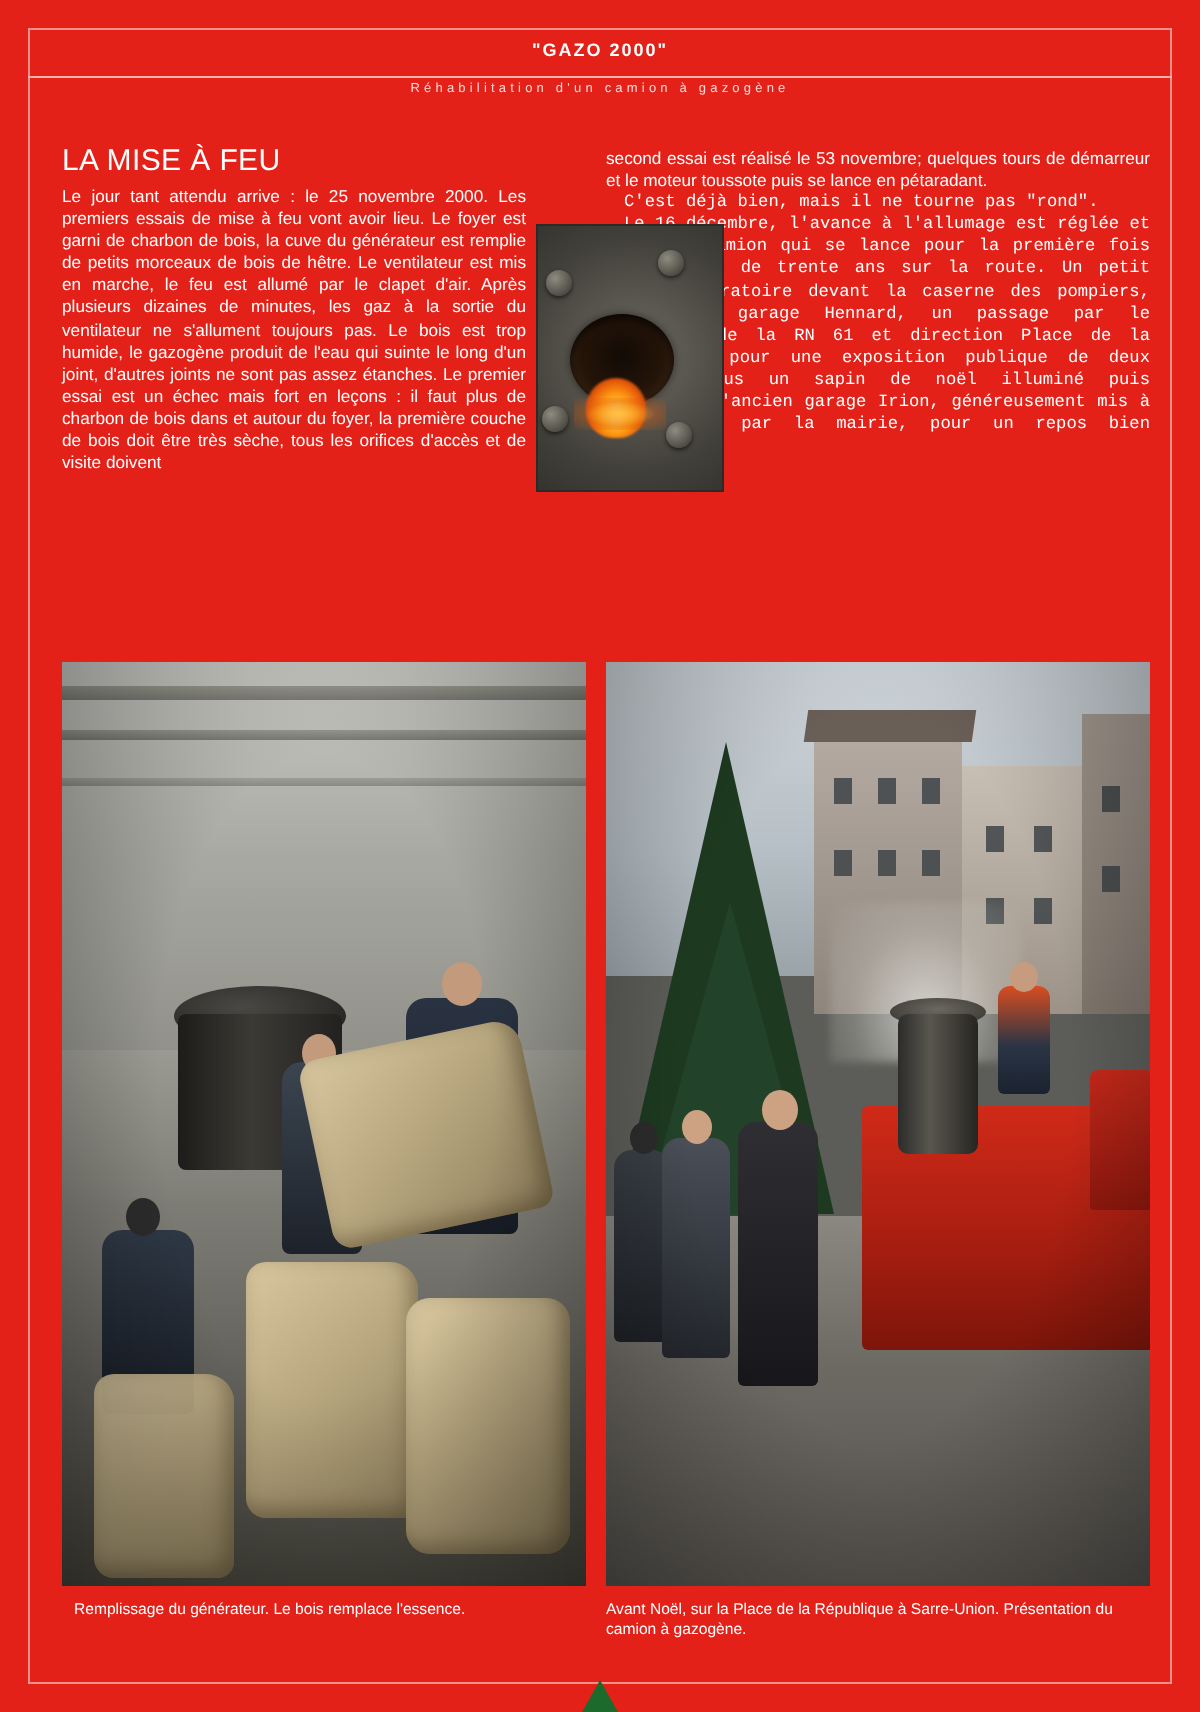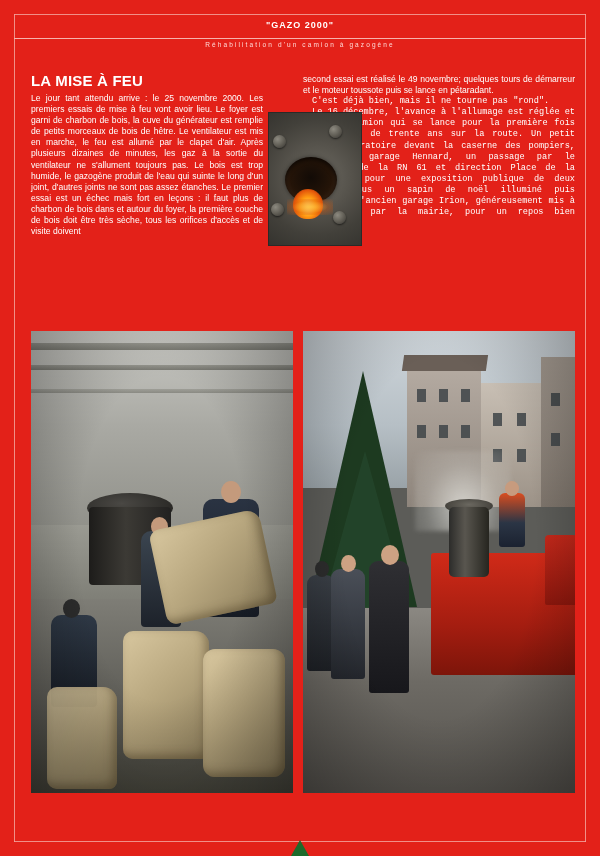--- a/index.html
+++ b/index.html
@@ -64,21 +64,21 @@
     font-size: 6.5px;
     letter-spacing: 2.1px;
     color: #ffd9d6;
   }
 
   
   .article-title {
     position: absolute;
     left: 31px; top: 72px;
     font-size: 15px;
-    font-weight: bold;
+    font-weight: normal;
     color: #ffffff;
     letter-spacing: 0.2px;
     text-align: center;
   }
 
   
   .col {
     position: absolute;
     color: #ffffff;
     font-size: 8.6px;
@@ -361,21 +361,21 @@
   </div>
 
   <div class="article-title">LA MISE À FEU</div>
 
   <div class="col col-left">
     <p>Le jour tant attendu arrive : le 25 novembre 2000. Les premiers essais de mise à feu vont avoir lieu. Le foyer est garni de charbon de bois, la cuve du générateur est remplie de petits morceaux de bois de hêtre. Le ventilateur est mis en marche, le feu est allumé par le clapet d'air. Après plusieurs dizaines de minutes, les gaz à la sortie du ventilateur ne s'allument toujours pas. Le bois est trop humide, le gazogène produit de l'eau qui suinte le long d'un joint, d'autres joints ne sont pas assez étanches. Le premier essai est un échec mais fort en leçons : il faut plus de charbon de bois dans et autour du foyer, la première couche de bois doit être très sèche, tous les orifices d'accès et de visite doivent</p>
   </div>
 
 
   <div class="col col-right">
-    <p>second essai est réalisé le 49 novembre; quelques tours de démarreur et le moteur toussote puis se lance en pétaradant.</p>
+    <p>second essai est réalisé le 53 novembre; quelques tours de démarreur et le moteur toussote puis se lance en pétaradant.</p>
     <p class="indent">C'est déjà bien, mais il ne tourne pas "rond".</p>
     <p class="indent">Le 16 décembre, l'avance à l'allumage est réglée et voilà le camion qui se lance pour la première fois depuis plus de trente ans sur la route. Un petit tour au giratoire devant la caserne des pompiers, retour au garage Hennard, un passage par le giratoire de la RN 61 et direction Place de la République pour une exposition publique de deux heures, sous un sapin de noël illuminé puis direction l'ancien garage Irion, généreusement mis à disposition par la mairie, pour un repos bien mérité.</p>
   </div>
 
   <div class="inset-photo">
     <div class="inset-plate">
       <div class="inset-bolt bolt-1"></div>
       <div class="inset-bolt bolt-2"></div>
       <div class="inset-bolt bolt-3"></div>
       <div class="inset-bolt bolt-4"></div>
@@ -444,16 +444,18 @@
     <div class="rp-worker-head"></div>
     <div class="rp-man m3"></div>
     <div class="rp-man-head h3"></div>
     <div class="rp-man m2"></div>
     <div class="rp-man-head h2"></div>
     <div class="rp-man m1"></div>
     <div class="rp-man-head h1"></div>
     <div class="rp-vign"></div>
   </div>
 
+  <div class="caption caption-left">Remplissage du générateur. Le bois remplace l'essence.</div>
+  <div class="caption caption-right">Avant Noël, sur la Place de la République à Sarre-Union. Présentation du camion à gazogène.</div>
 
   <div class="footer-mark"></div>
 
 </div>
 
 </body></html>

